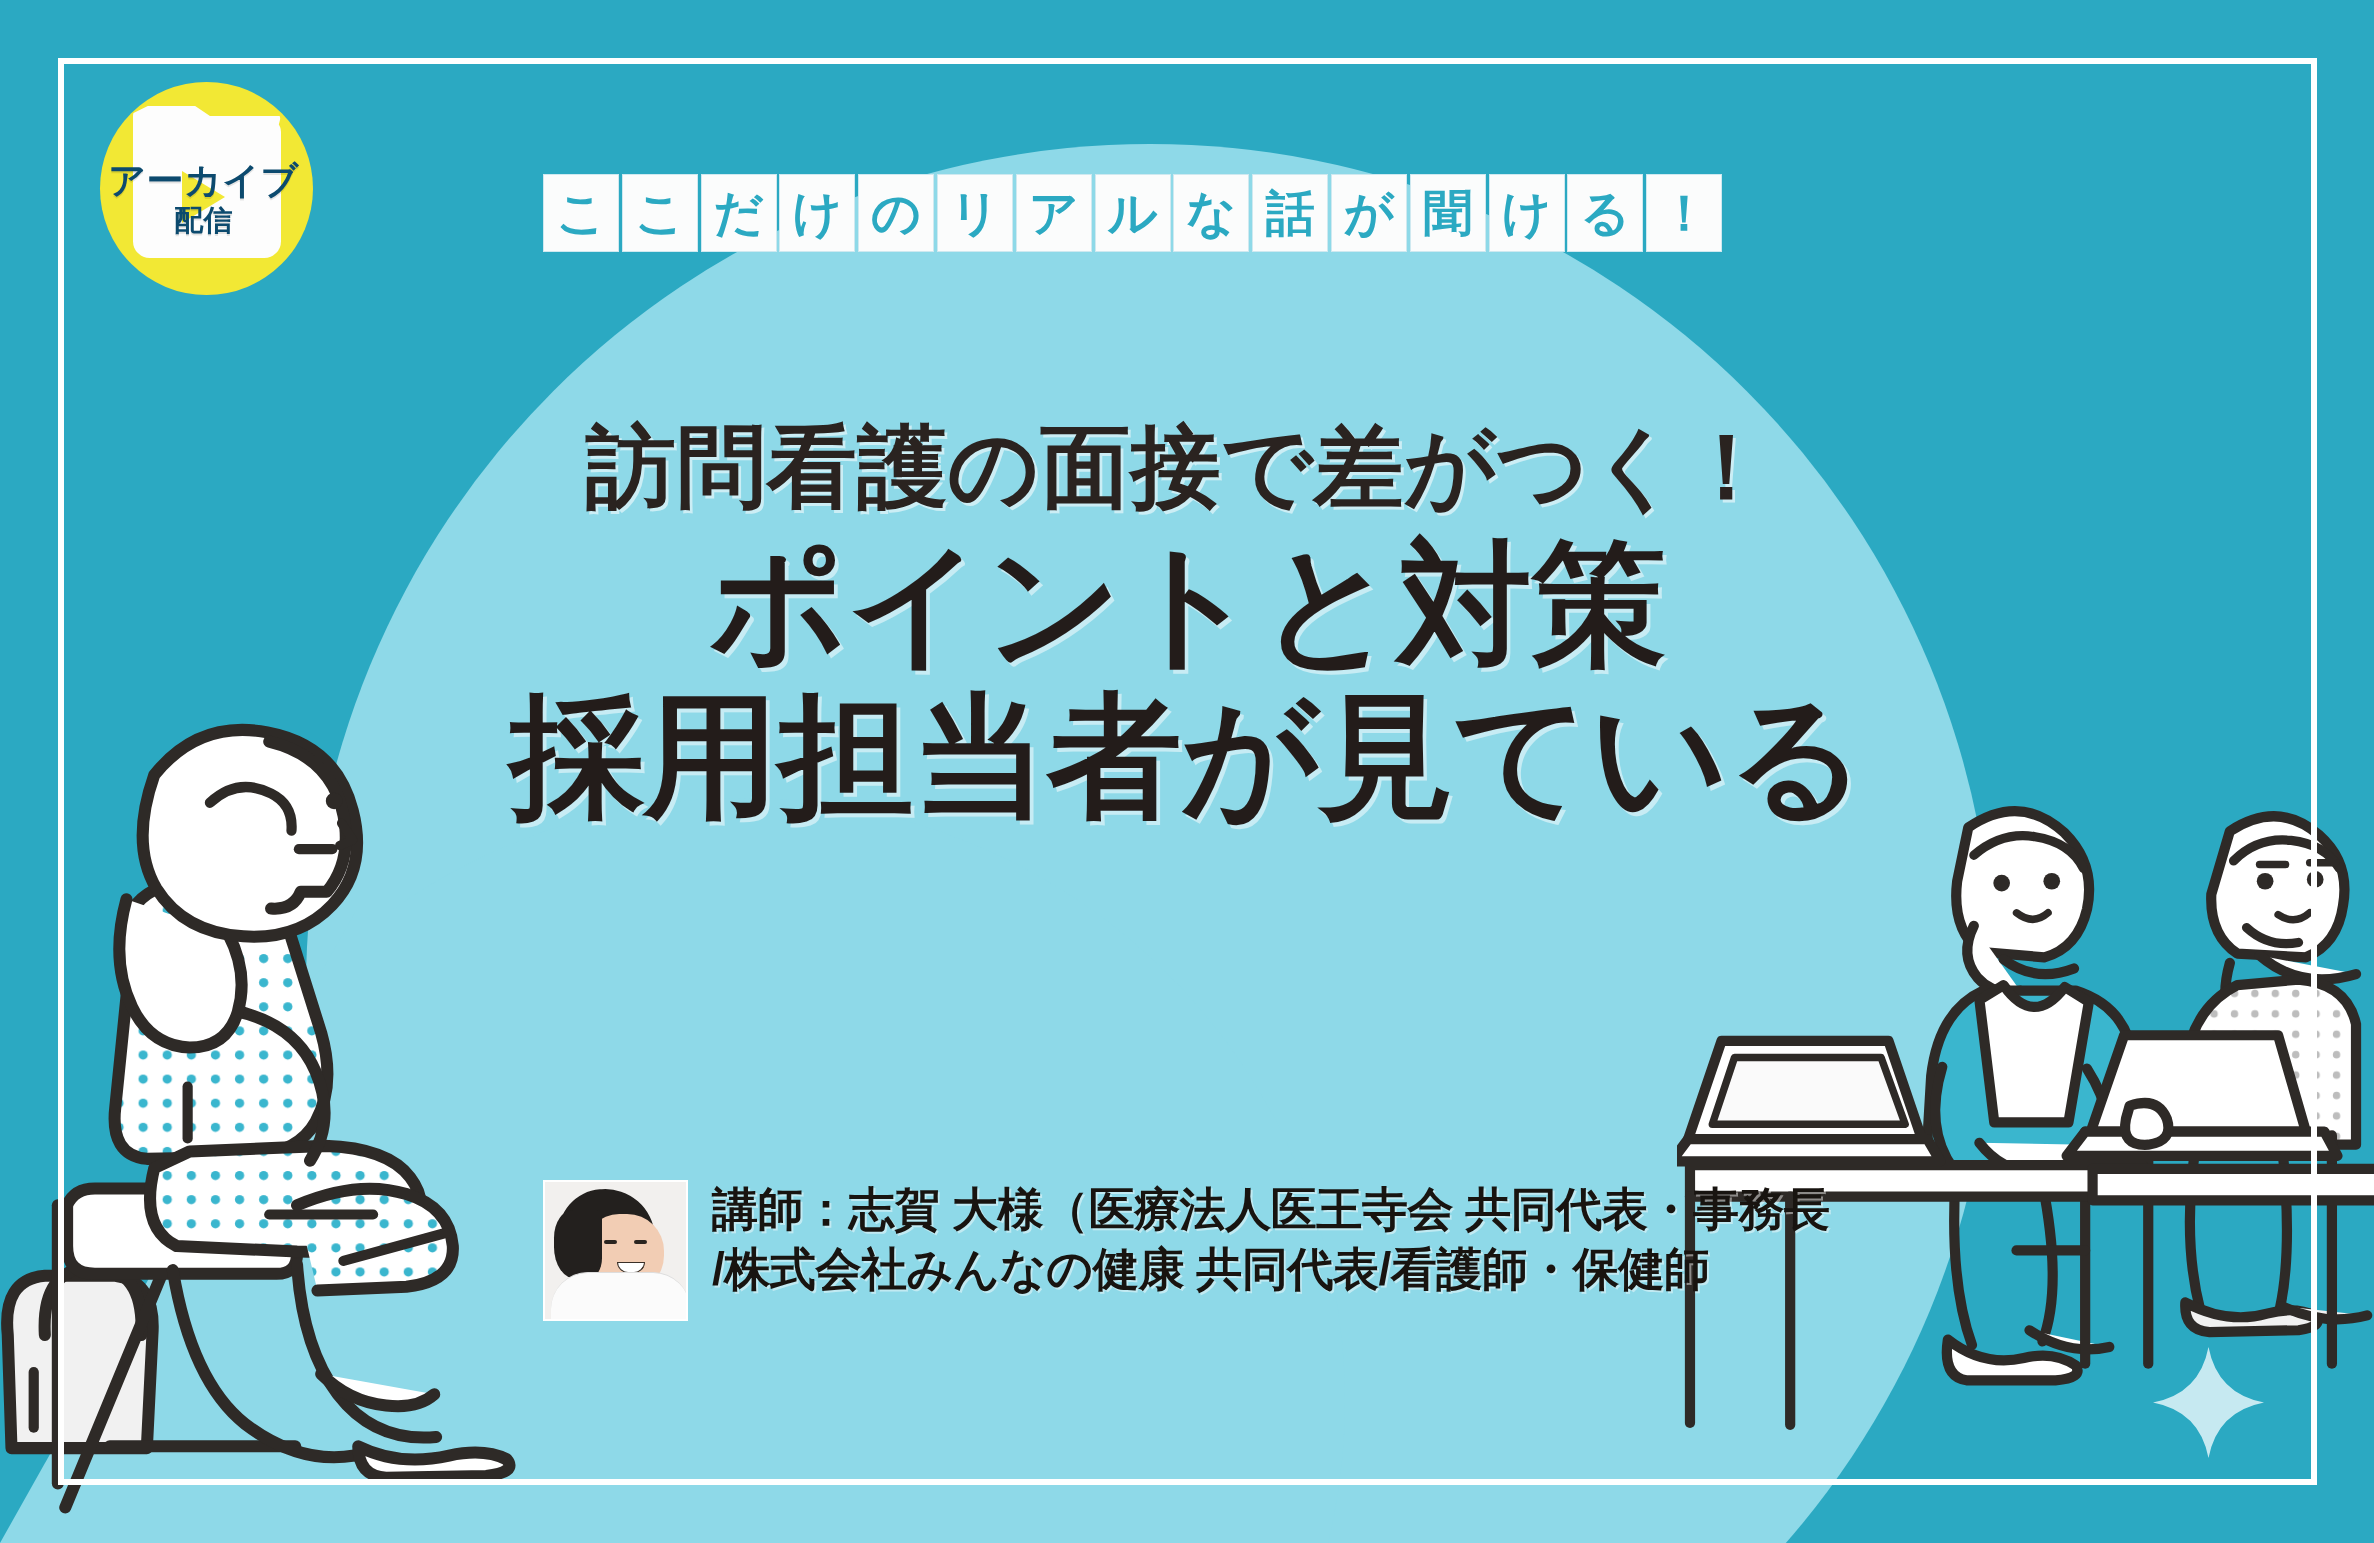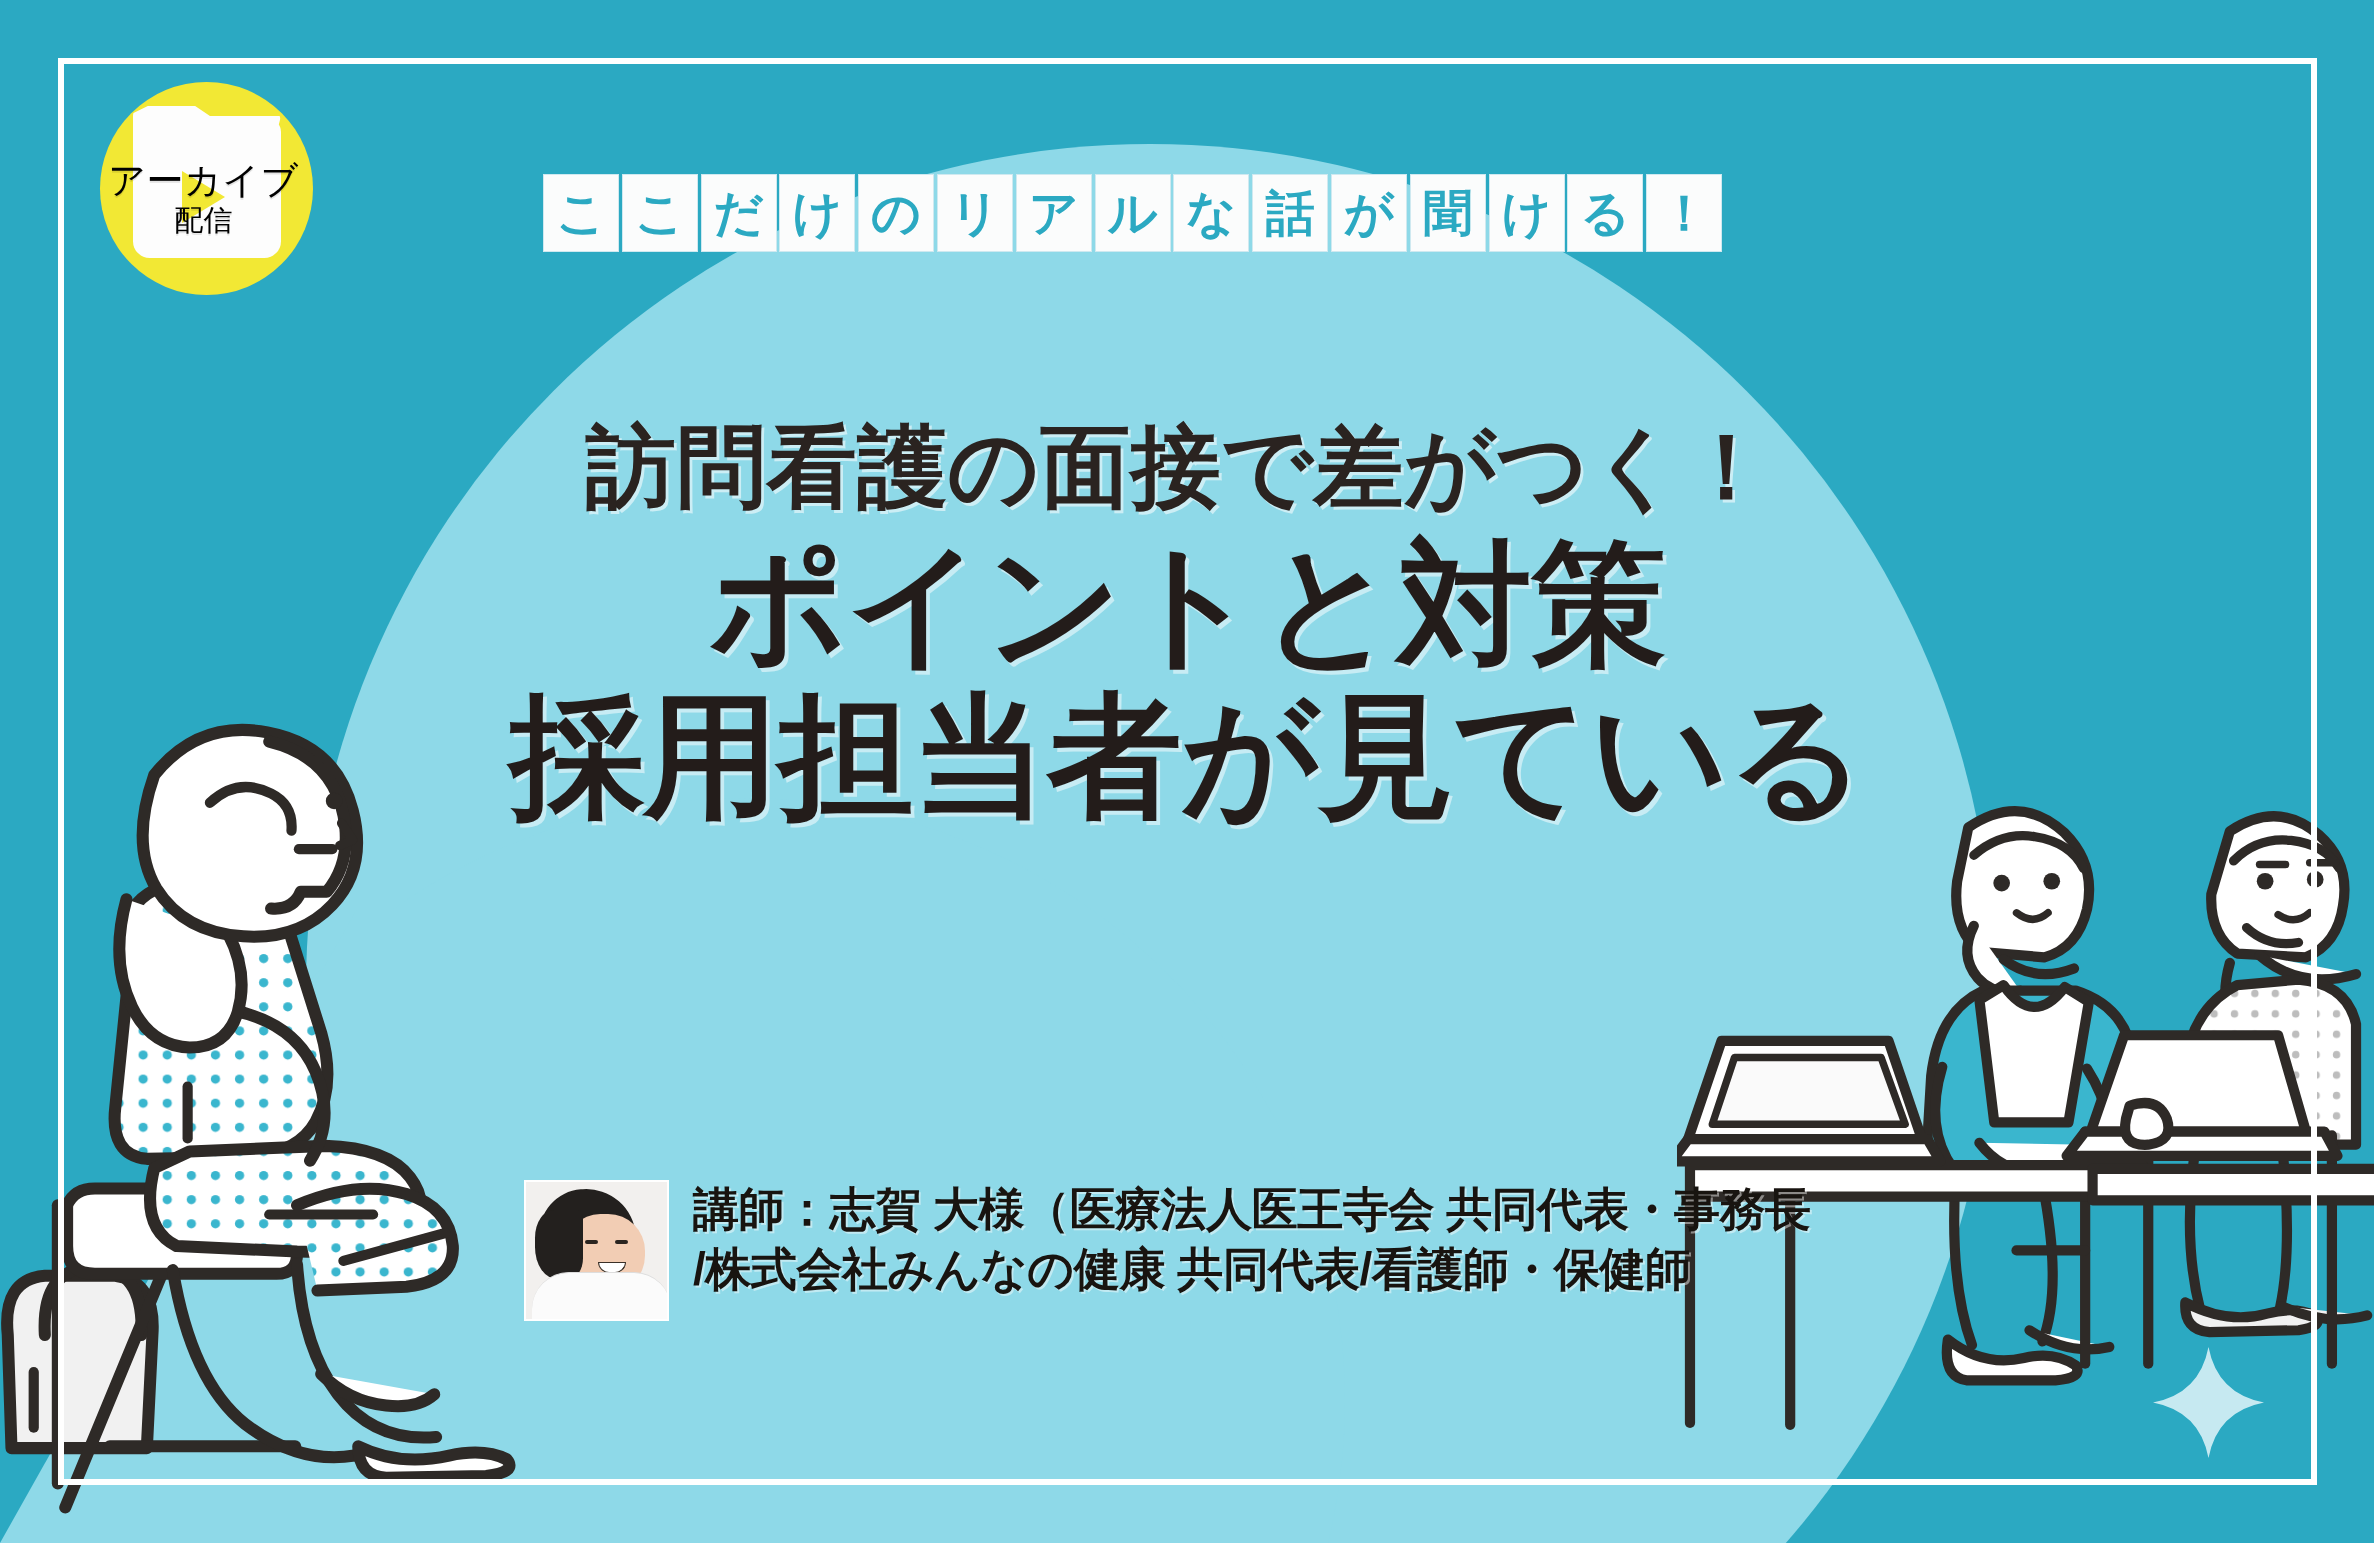--- a/index.html
+++ b/index.html
@@ -79,22 +79,22 @@
     left:82px;top:89px;
     width:0;height:0;
     border-left:43px solid #f2e834;
     border-top:26px solid transparent;
     border-bottom:26px solid transparent;
   }
   .badge .btxt{
     position:absolute;
     left:0;right:6px;
     text-align:center;
-    color:#000000;
-    font-weight:400;
+    color:#0c4a6e;
+    font-weight:700;
     letter-spacing:.01em;
     text-shadow:0 1.9px 0 rgba(0,0,0,.10);
   }
   .badge .btxt1{top:74px;font-size:37px;}
   .badge .btxt2{top:119px;font-size:29px;}
 
   
   .kicker{
     position:absolute;
     left:543px;top:174px;
@@ -136,21 +136,21 @@
     letter-spacing:-.005em;
     line-height:1.13;
     text-shadow:3.7px 3.7px 0 rgba(255,255,255,.5);
     margin:0;
   }
   .h-main.l2{margin-top:5.6px;}
 
   
   .speaker{
     position:absolute;
-    left:524px;top:1180px;
+    left:543px;top:1180px;
     display:flex;
     align-items:flex-start;
     z-index:30;
   }
   .speaker .photo{
     width:145px;height:141px;
     background:#f2f0ee;
     border:2.8px solid #ffffff;
     position:relative;
     overflow:hidden;

